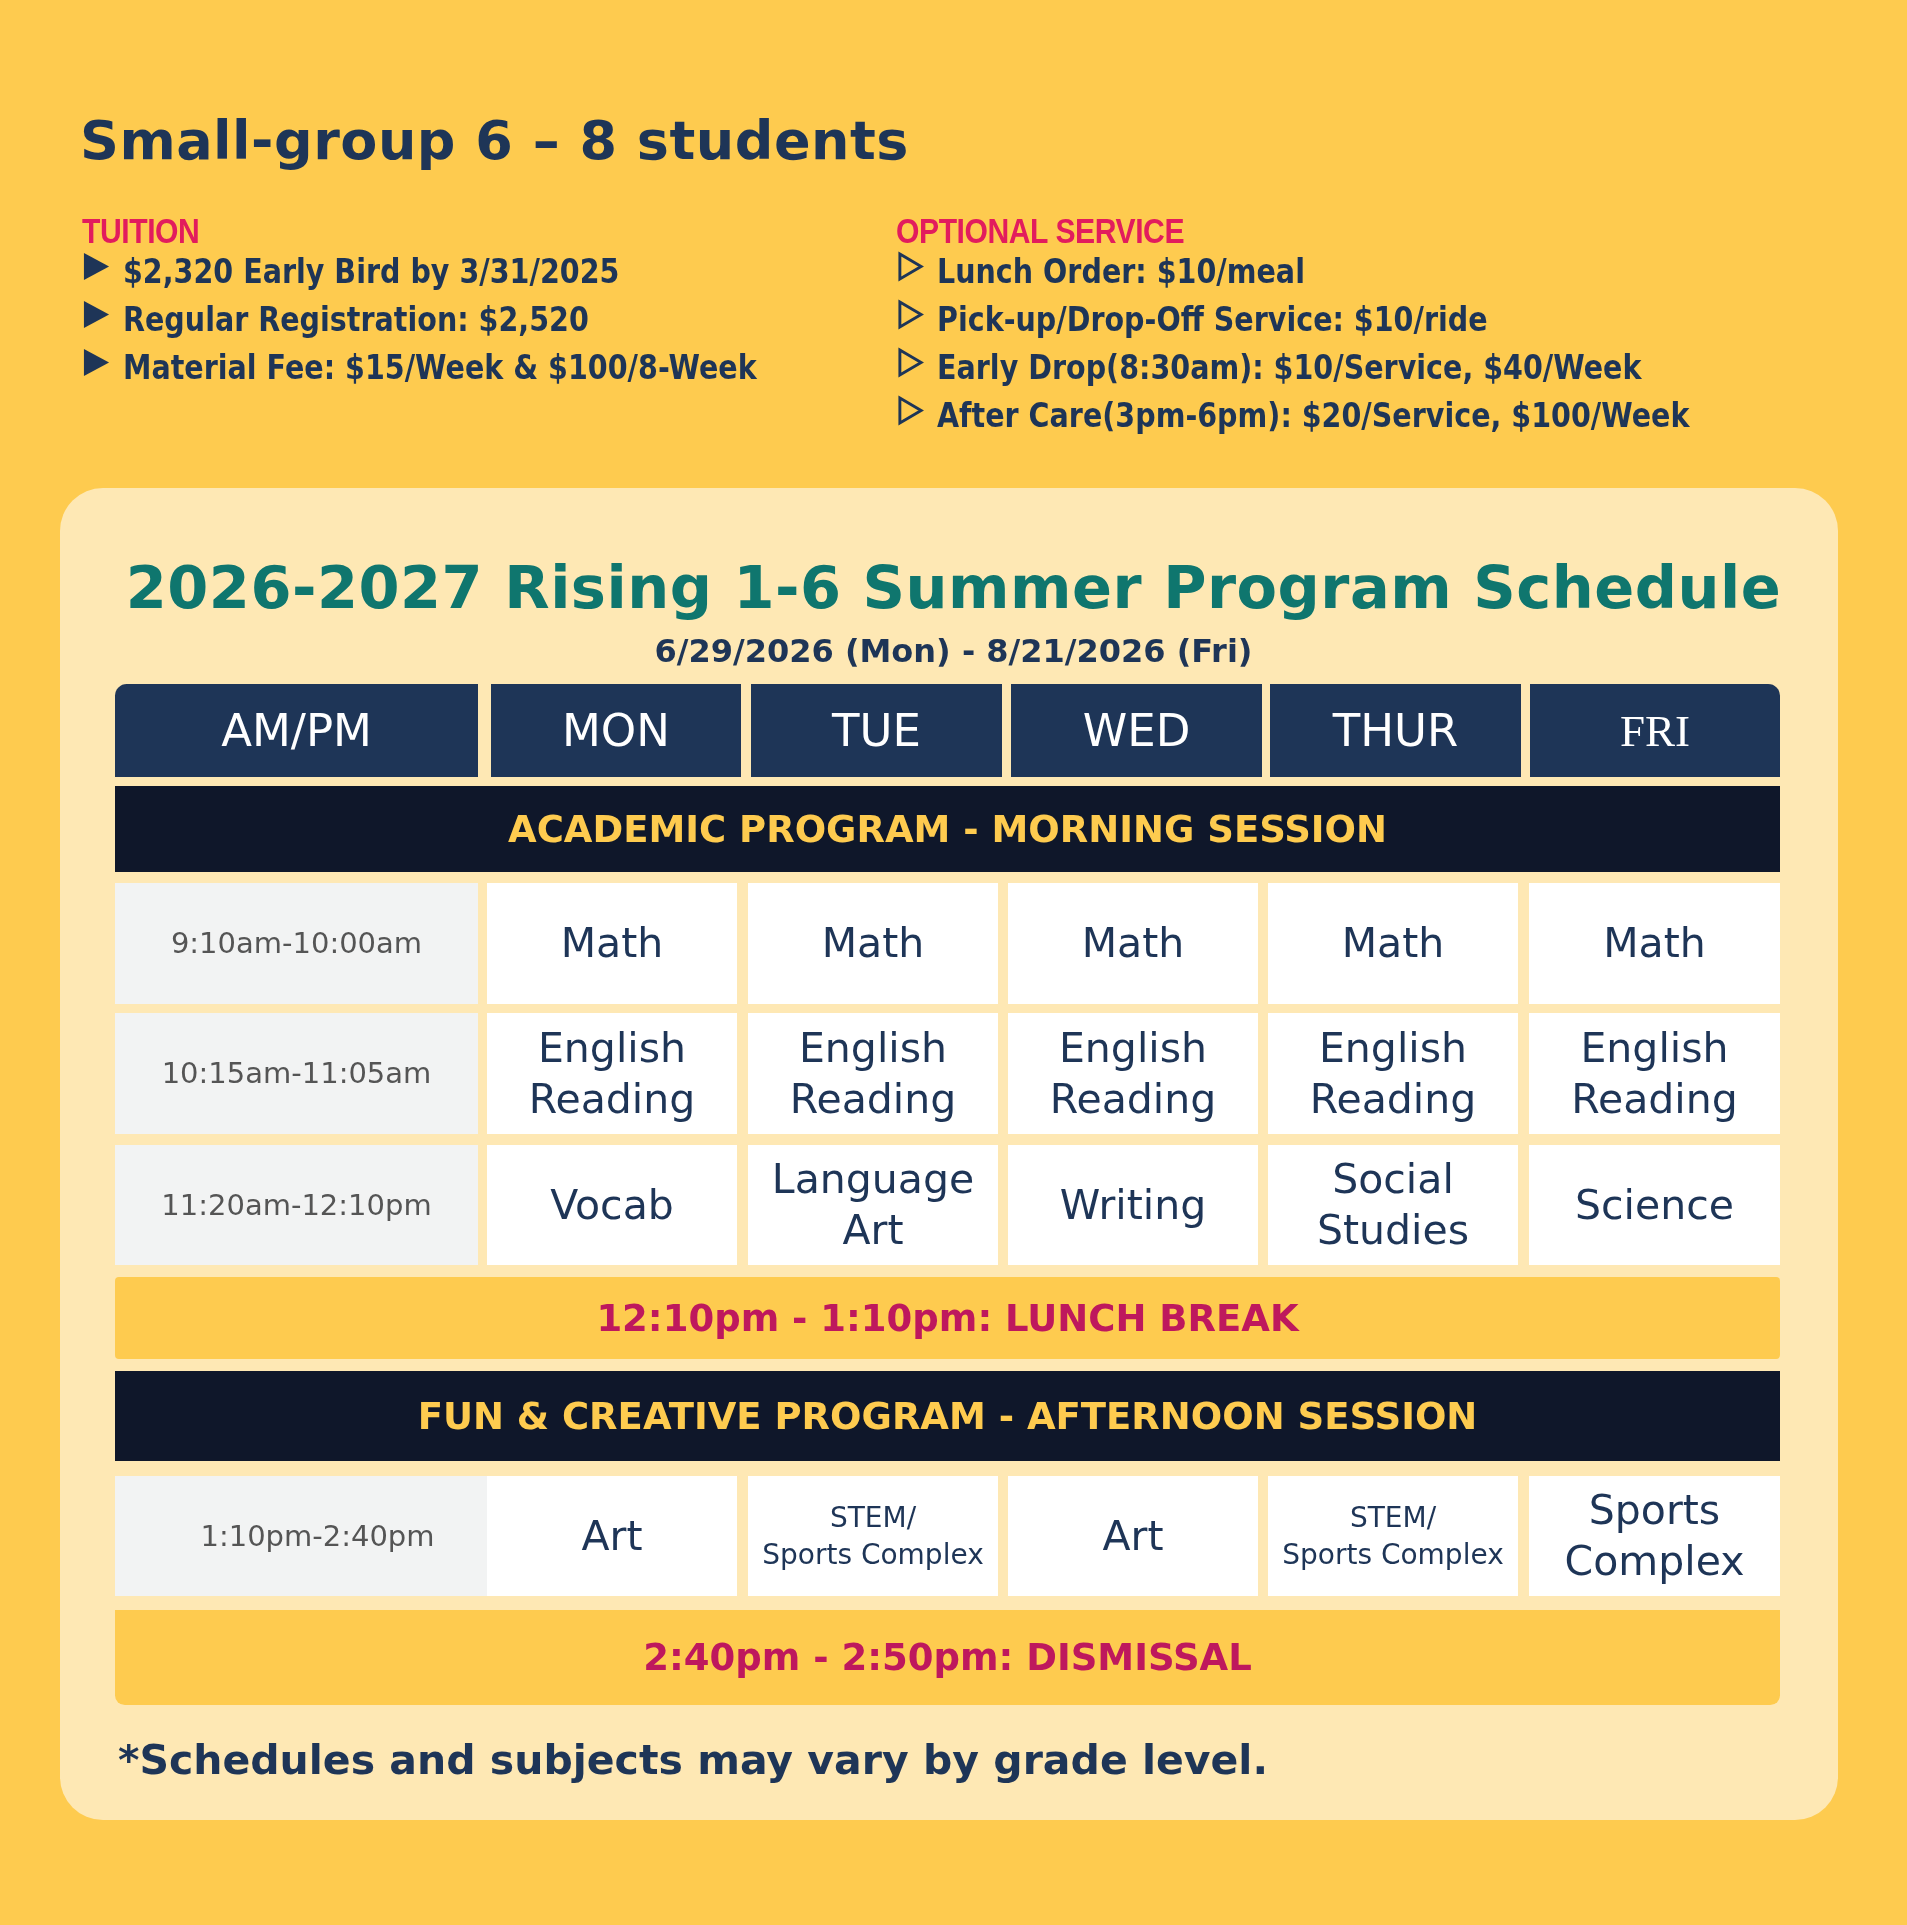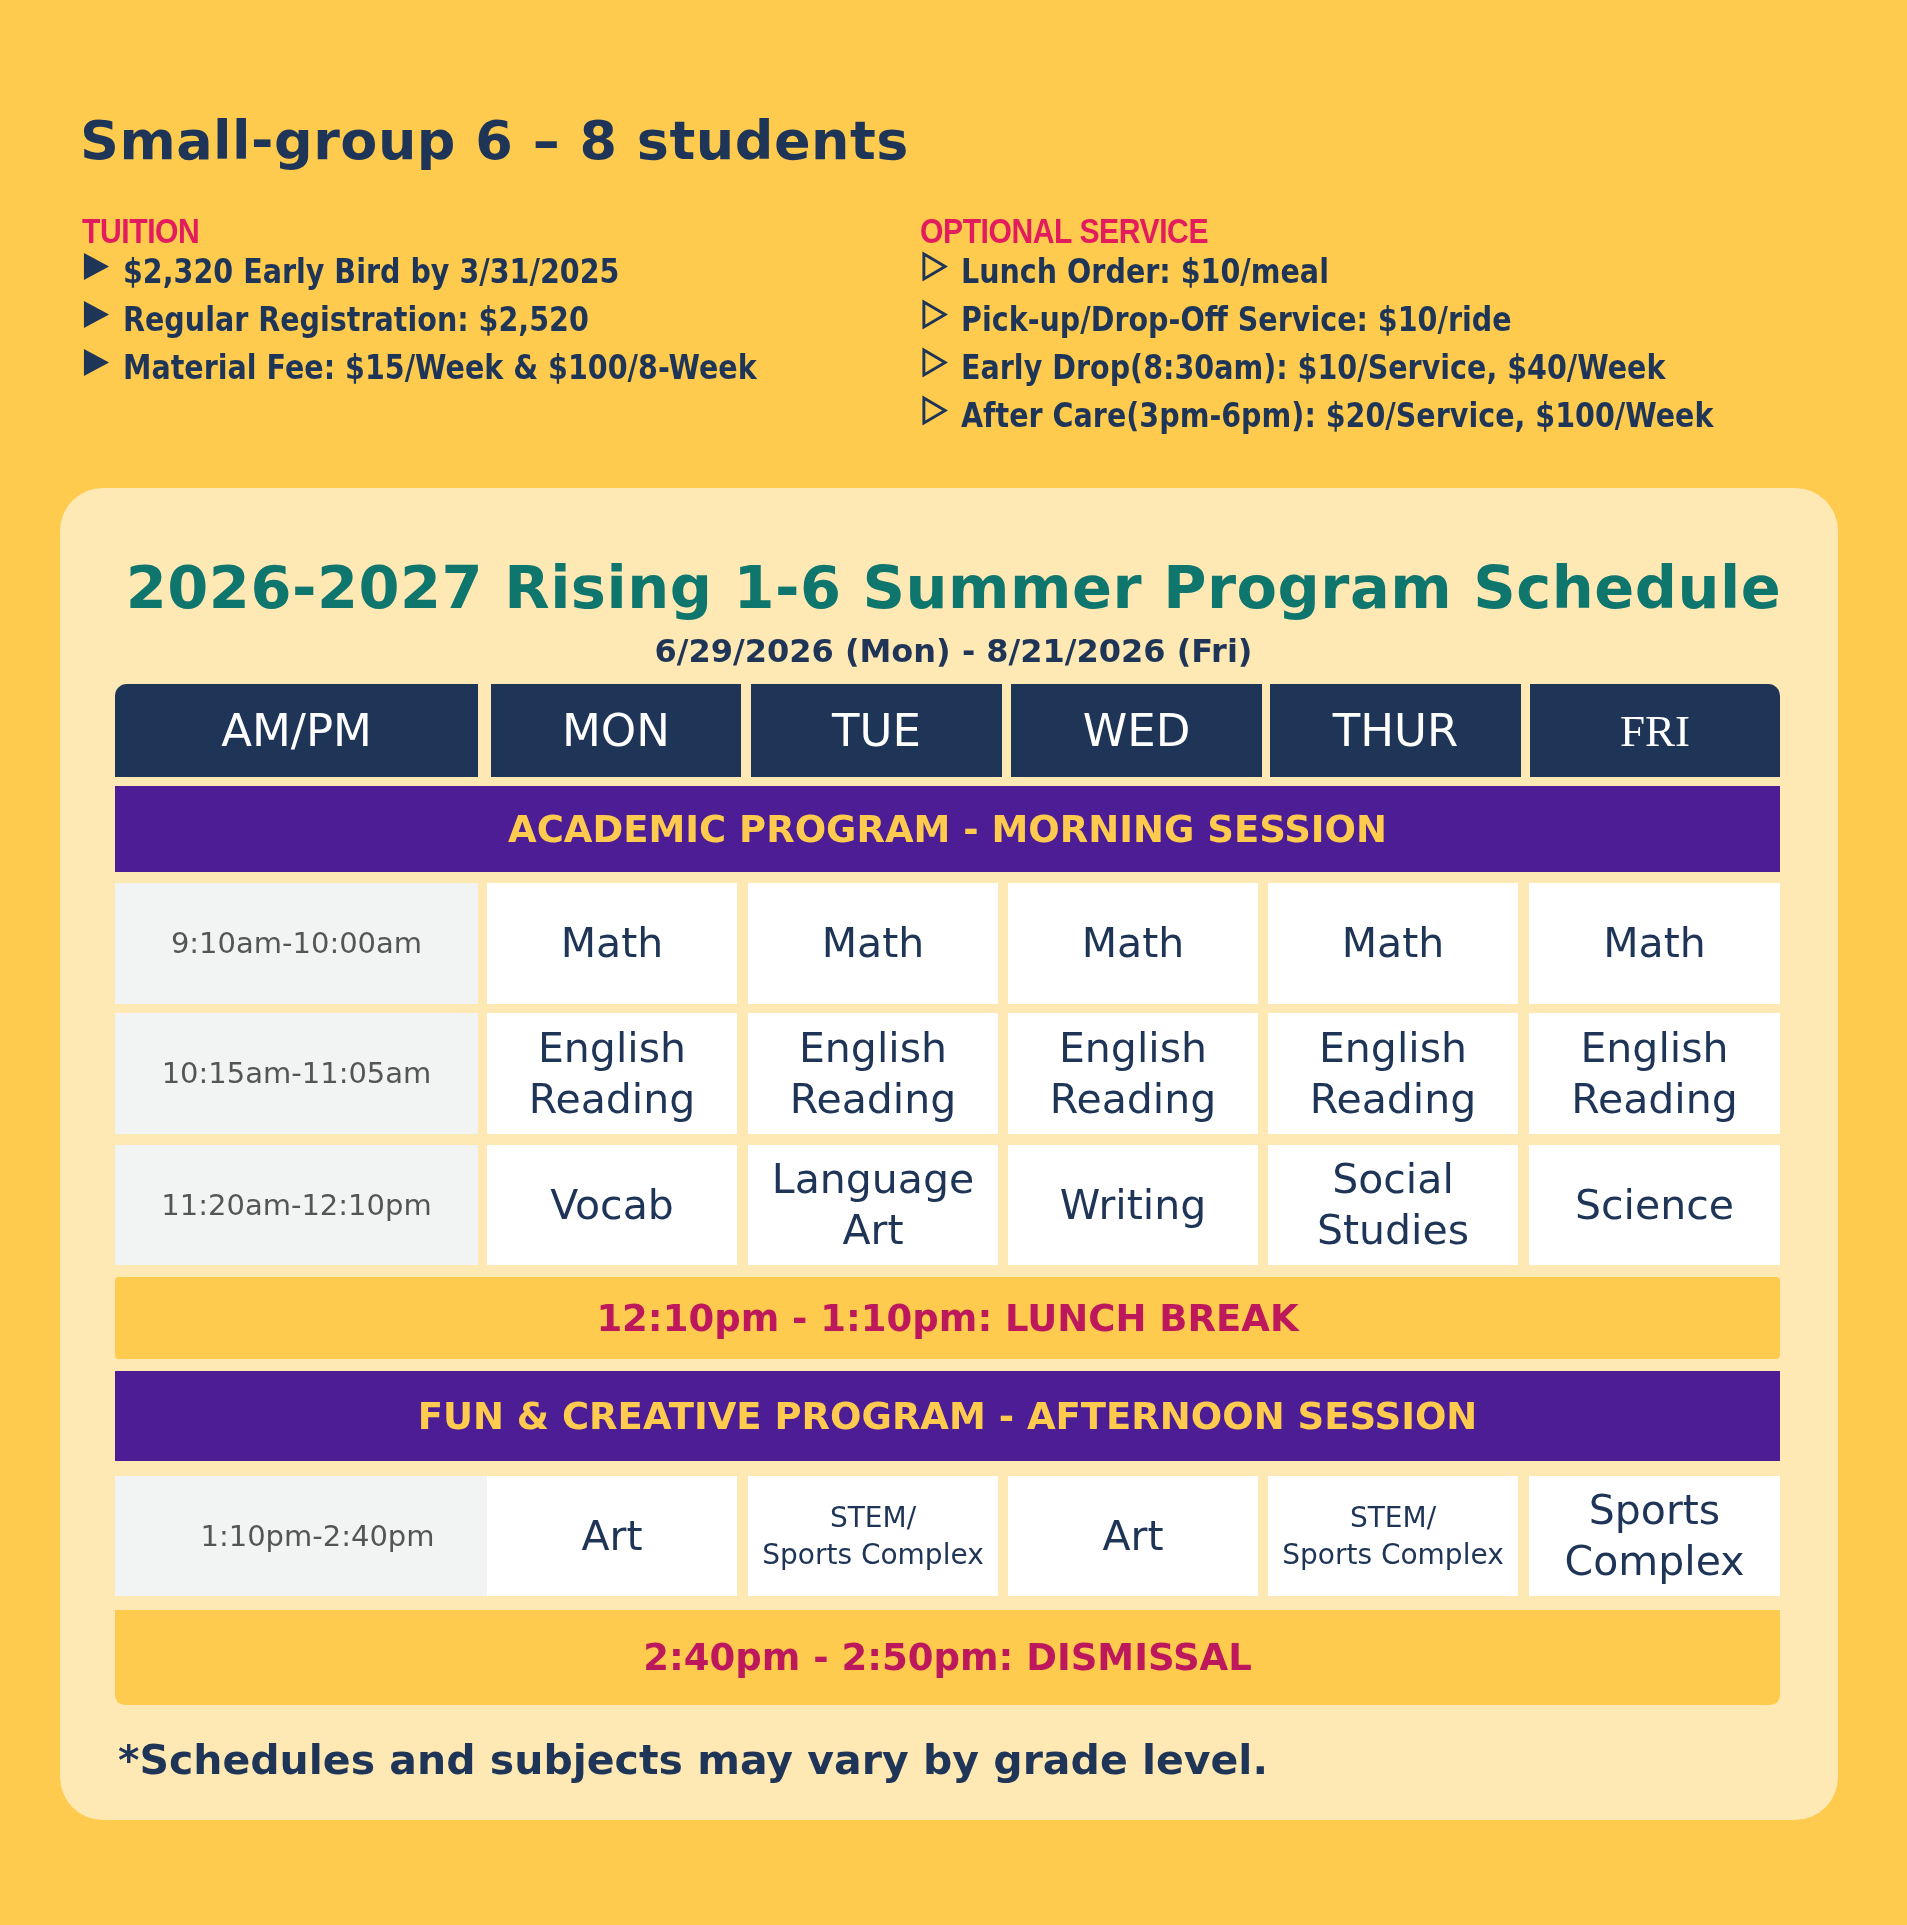--- a/index.html
+++ b/index.html
@@ -12,21 +12,21 @@
     color: #1e3557;
   }
   .headline {
     position: absolute; left: 80px; top: 108px;
     font-family: "DejaVu Sans", sans-serif;
     font-weight: bold; font-size: 54px; letter-spacing: 0.5px;
     color: #1e3557; margin: 0; line-height: 65px;
   }
   .info-col { position: absolute; top: 210px; }
   .info-col.tuition { left: 82px; }
-  .info-col.optional { left: 896px; margin-left: 24px; }
+  .info-col.optional { left: 896px; }
   .info-label {
     font-family: "Liberation Sans", sans-serif;
     font-weight: bold; font-size: 35px; color: #e21c5d;
     line-height: 41px; height: 41px; letter-spacing: -0.5px;
     transform: scaleX(0.86); transform-origin: left center;
   }
   .info-list { list-style: none; margin: 0; padding: 0; }
   .info-item {
     display: flex; align-items: flex-start; height: 48px;
     font-family: "DejaVu Sans", sans-serif; font-weight: bold;
@@ -51,21 +51,21 @@
   .hdr-cell {
     position: absolute; top: 684px; height: 93px; background: #1e3557; color: #ffffff;
     display: flex; align-items: center; justify-content: center;
     font-family: "DejaVu Sans", sans-serif; font-size: 45px;
   }
   .band {
     position: absolute; left: 115px; width: 1665px;
     display: flex; align-items: center; justify-content: center;
     font-family: "DejaVu Sans", sans-serif; font-weight: bold; font-size: 37px;
   }
-  .band.session { background: #4c1d95; color: #fecb4f; }
+  .band.session { background: #0f172a; color: #fecb4f; }
   .band.break { background: #fecb4f; color: #be185d; }
   .cell {
     position: absolute; display: flex; align-items: center; justify-content: center;
     text-align: center; background: #ffffff; color: #1e3557;
     font-family: "DejaVu Sans", sans-serif; font-size: 41px; line-height: 51px;
     white-space: pre-line;
   }
   .cell.small { font-size: 28px; line-height: 37px; }
   .cell.time { background: #f2f3f3; color: #555555; font-size: 29px; }
   .note {

